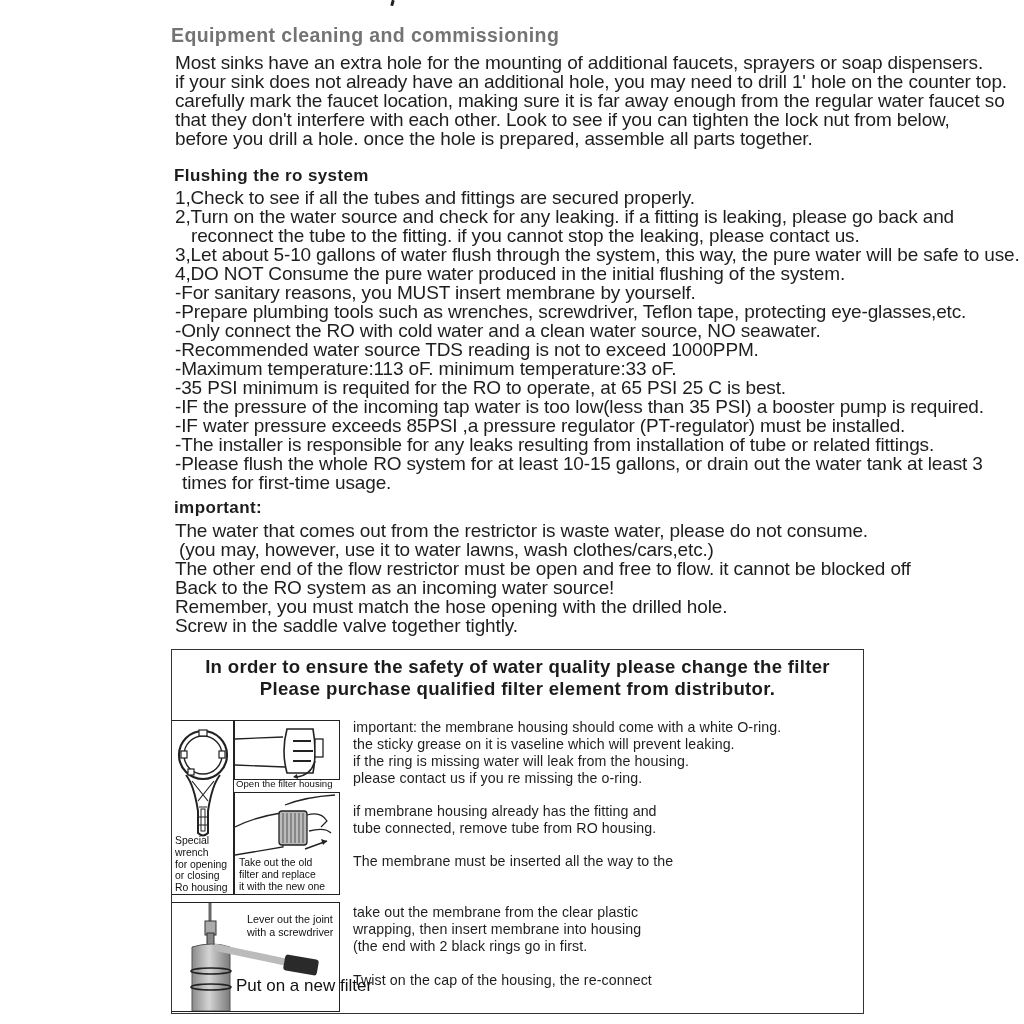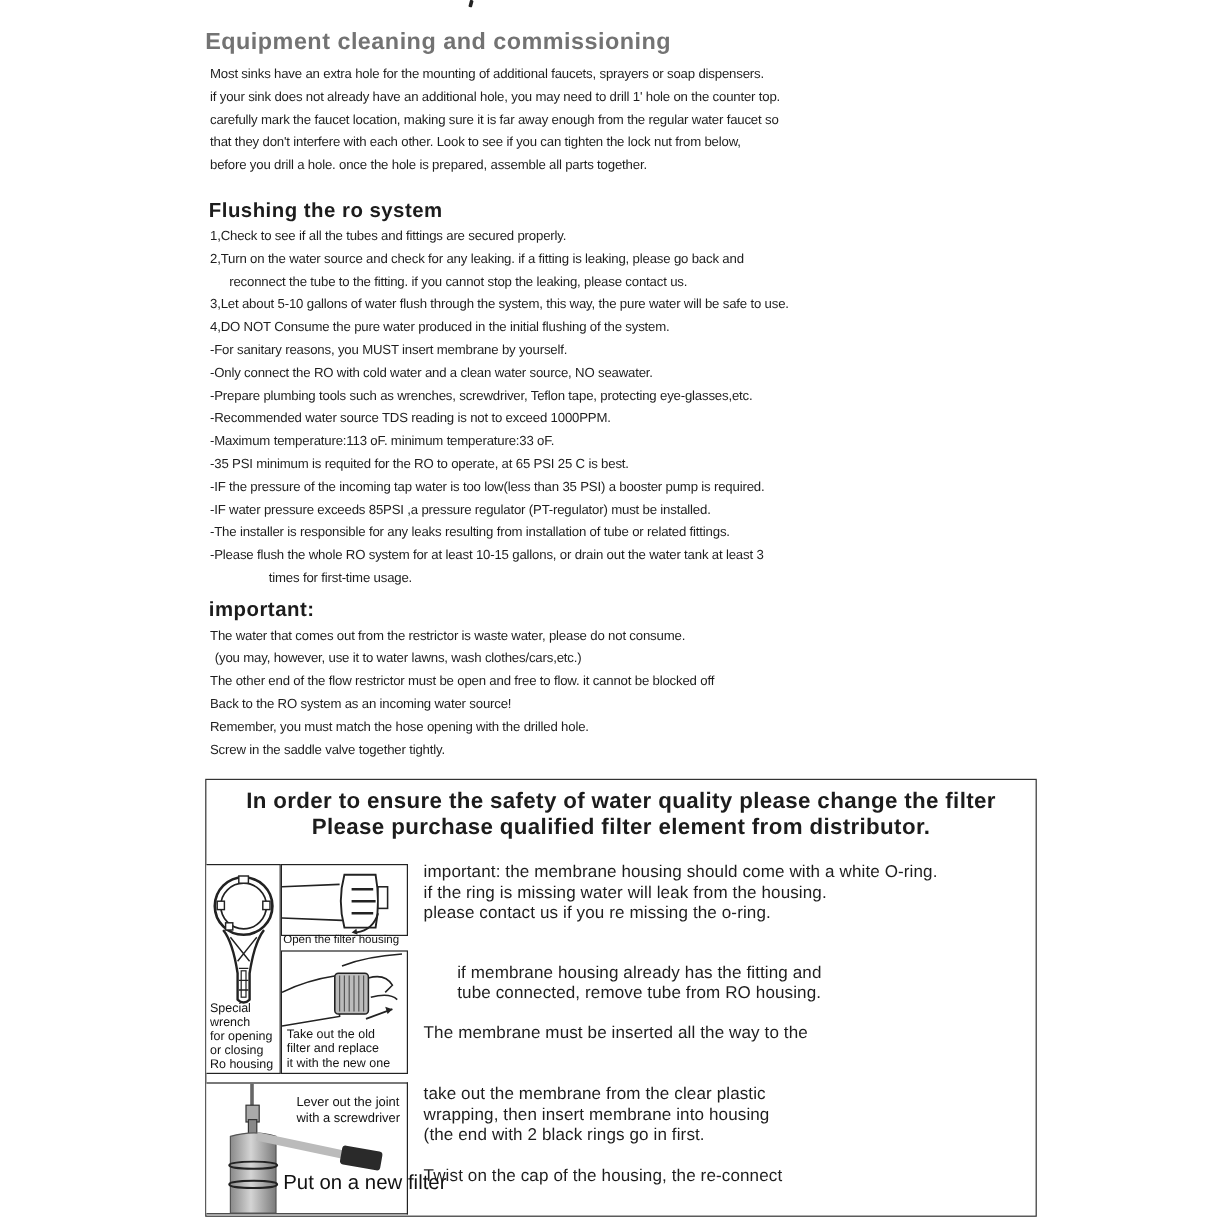--- a/index.html
+++ b/index.html
@@ -1,21 +1,21 @@
 <!DOCTYPE html>
 <html><head>
 <meta charset="utf-8">
 <style>
   html, body { margin:0; padding:0; background:#ffffff; }
   body { width:1024px; height:1024px; position:relative; overflow:hidden; color:#1a1a1a;
          font-family:"Liberation Sans", sans-serif; }
   .speck { position:absolute; left:391px; top:0px; width:3px; height:6px; background:#222; border-radius:1px; transform:rotate(15deg); }
   .h1 { position:absolute; left:171px; top:24px; font-size:19.5px; font-weight:bold; letter-spacing:0.4px; color:#737373; }
   .h2 { position:absolute; left:174px; font-size:17px; font-weight:bold; letter-spacing:0.4px; color:#1c1c1c; }
-  .para { position:absolute; left:175px; font-size:11px; line-height:19px; color:#1e1e1e; white-space:nowrap; letter-spacing:-0.15px; }
+  .para { position:absolute; left:175px; font-size:19px; line-height:19px; color:#1e1e1e; white-space:nowrap; letter-spacing:-0.15px; }
   .para div { height:19px; }
   .indent { padding-left:16px; }
   .indent-s { padding-left:4px; }
 
   .box { position:absolute; left:171px; top:649px; width:693px; height:365px; border:1.5px solid #333; box-sizing:border-box; }
   .box-title { position:absolute; left:0; right:0; text-align:center; font-weight:bold; font-size:18.6px; letter-spacing:0.3px; color:#1c1c1c; }
   .box-title.t1 { top:6px; }
   .box-title.t2 { top:28px; }
 
   .panel { position:absolute; border:1.5px solid #222; box-sizing:border-box; background:#fff; }
@@ -46,30 +46,30 @@
 </div>
 
 <div class="h2" style="top:166px;">Flushing the ro system</div>
 <div class="para" style="top:188px;">
   <div>1,Check to see if all the tubes and fittings are secured properly.</div>
   <div>2,Turn on the water source and check for any leaking. if a fitting is leaking, please go back and</div>
   <div class="indent">reconnect the tube to the fitting. if you cannot stop the leaking, please contact us.</div>
   <div>3,Let about 5-10 gallons of water flush through the system, this way, the pure water will be safe to use.</div>
   <div>4,DO NOT Consume the pure water produced in the initial flushing of the system.</div>
   <div>-For sanitary reasons, you MUST insert membrane by yourself.</div>
+  <div>-Prepare plumbing tools such as wrenches, screwdriver, Teflon tape, protecting eye-glasses,etc.</div>
   <div>-Only connect the RO with cold water and a clean water source, NO seawater.</div>
-  <div>-Prepare plumbing tools such as wrenches, screwdriver, Teflon tape, protecting eye-glasses,etc.</div>
   <div>-Recommended water source TDS reading is not to exceed 1000PPM.</div>
   <div>-Maximum temperature:113 oF. minimum temperature:33 oF.</div>
   <div>-35 PSI minimum is requited for the RO to operate, at 65 PSI 25 C is best.</div>
   <div>-IF the pressure of the incoming tap water is too low(less than 35 PSI) a booster pump is required.</div>
   <div>-IF water pressure exceeds 85PSI ,a pressure regulator (PT-regulator) must be installed.</div>
   <div>-The installer is responsible for any leaks resulting from installation of tube or related fittings.</div>
   <div>-Please flush the whole RO system for at least 10-15 gallons, or drain out the water tank at least 3</div>
-  <div class="indent-s" style="padding-left:7px;margin-left:42px;">times for first-time usage.</div>
+  <div class="indent-s" style="padding-left:7px;">times for first-time usage.</div>
 </div>
 
 <div class="h2" style="top:498px;">important:</div>
 <div class="para" style="top:521px;">
   <div>The water that comes out from the restrictor is waste water, please do not consume.</div>
   <div class="indent-s">(you may, however, use it to water lawns, wash clothes/cars,etc.)</div>
   <div>The other end of the flow restrictor must be open and free to flow. it cannot be blocked off</div>
   <div>Back to the RO system as an incoming water source!</div>
   <div>Remember, you must match the hose opening with the drilled hole.</div>
   <div>Screw in the saddle valve together tightly.</div>
@@ -151,24 +151,25 @@
     </svg>
     <div class="cap" style="left:64px;top:10px;font-size:10.8px;line-height:13px;margin-left:11px;">
       <div style="height:13px">Lever out the joint</div>
       <div style="height:13px">with a screwdriver</div>
     </div>
     <div class="cap" style="left:64px;top:77px;font-size:17px;">Put on a new filter</div>
   </div>
 
   <div class="rtext" style="top:69px;">
     <div>important: the membrane housing should come with a white O-ring.</div>
+    <div>the sticky grease on it is vaseline which will prevent leaking.</div>
     <div>if the ring is missing water will leak from the housing.</div>
     <div>please contact us if you re missing the o-ring.</div>
   </div>
-  <div class="rtext" style="top:153px;margin-left:28px;">
+  <div class="rtext" style="top:153px;">
     <div>if membrane housing already has the fitting and</div>
     <div>tube connected, remove tube from RO housing.</div>
   </div>
   <div class="rtext" style="top:203px;">
     <div>The membrane must be inserted all the way to the</div>
   </div>
   <div class="rtext" style="top:254px;">
     <div>take out the membrane from the clear plastic</div>
     <div>wrapping, then insert membrane into housing</div>
     <div>(the end with 2 black rings go in first.</div>

